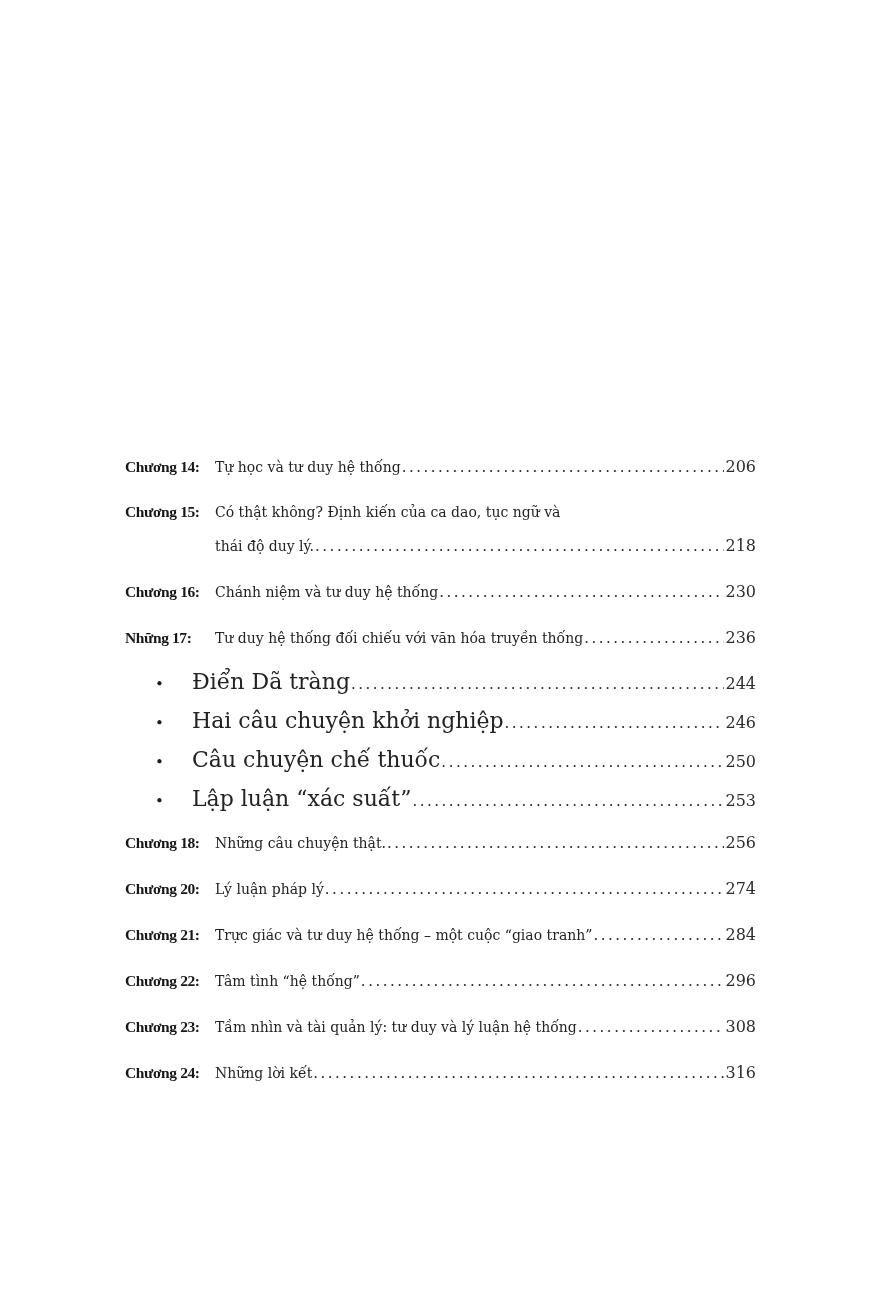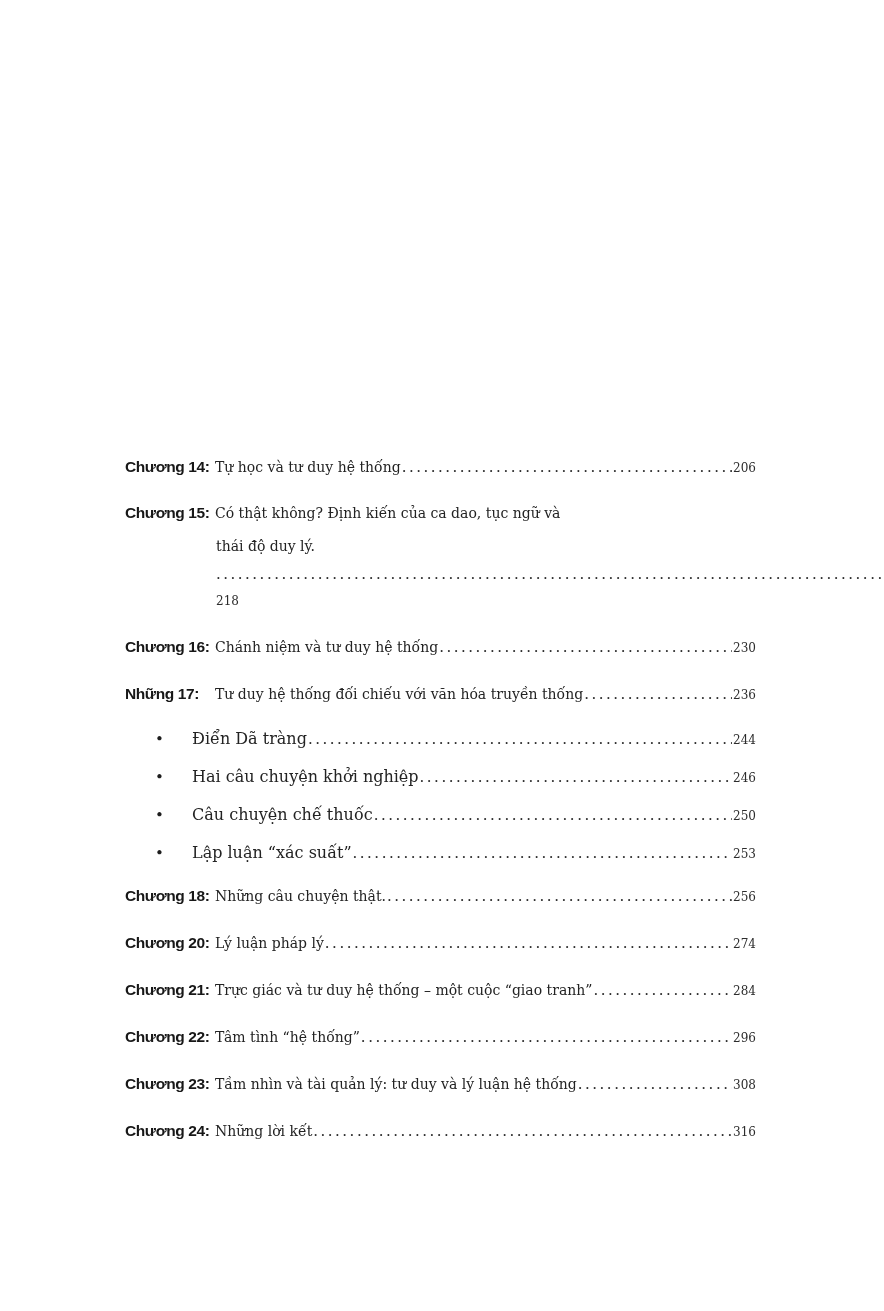--- a/index.html
+++ b/index.html
@@ -24,67 +24,67 @@
   .row {
     display: flex;
     align-items: baseline;
   }
   .row.chapter { margin-bottom: 18px; }
   .row.bullet  { margin-bottom: 13px; padding-left: 30px; }
   .row.chapter + .row.bullet { margin-top: 16px; }
   .row.bullet + .row.chapter { margin-top: 16px; }
   .label {
     flex: 0 0 90px;
-    font-family: Liberation Sans, sans-serif;
+    font-family: Liberation Serif, serif;
     font-weight: bold;
     font-size: 15.5px;
     letter-spacing: -0.4px;
     color: #171717;
     white-space: nowrap;
   }
   .bullet-glyph {
     flex: 0 0 37px;
     font-size: 15px;
     color: #1d1d1d;
   }
   .body {
     flex: 1;
     min-width: 0;
   }
   .line {
     display: flex;
     align-items: baseline;
     line-height: 27px;
   }
-  .line + .line { margin-top: 6px; flex-direction: column; }
+  .line + .line { margin-top: 6px; }
   .row.bullet .line { line-height: 24px; }
   .title {
     font-family: "DejaVu Serif", serif;
     font-size: 14px;
     color: #232323;
     white-space: nowrap;
   }
-  .row.bullet .title { font-size: 16px; }
+  .row.bullet .title { font-size: 22px; }
   .leader {
     flex: 1 1 auto;
     overflow: hidden;
     white-space: nowrap;
     min-width: 8px;
     margin: 0 1px;
   }
   .leader::after {
     content: "....................................................................................................................................................";
     font-family: "DejaVu Serif", serif;
     font-size: 15px;
     letter-spacing: 2.5px;
     color: #2c2c2c;
   }
   .page-num {
     font-family: "DejaVu Serif", serif;
-    font-size: 12px;
+    font-size: 16px;
     color: #2c2c2c;
     white-space: nowrap;
   }
 </style>
 </head>
 <body>
 
 <div class="page">
   <div class="toc" id="toc">
       <div class="row chapter">

